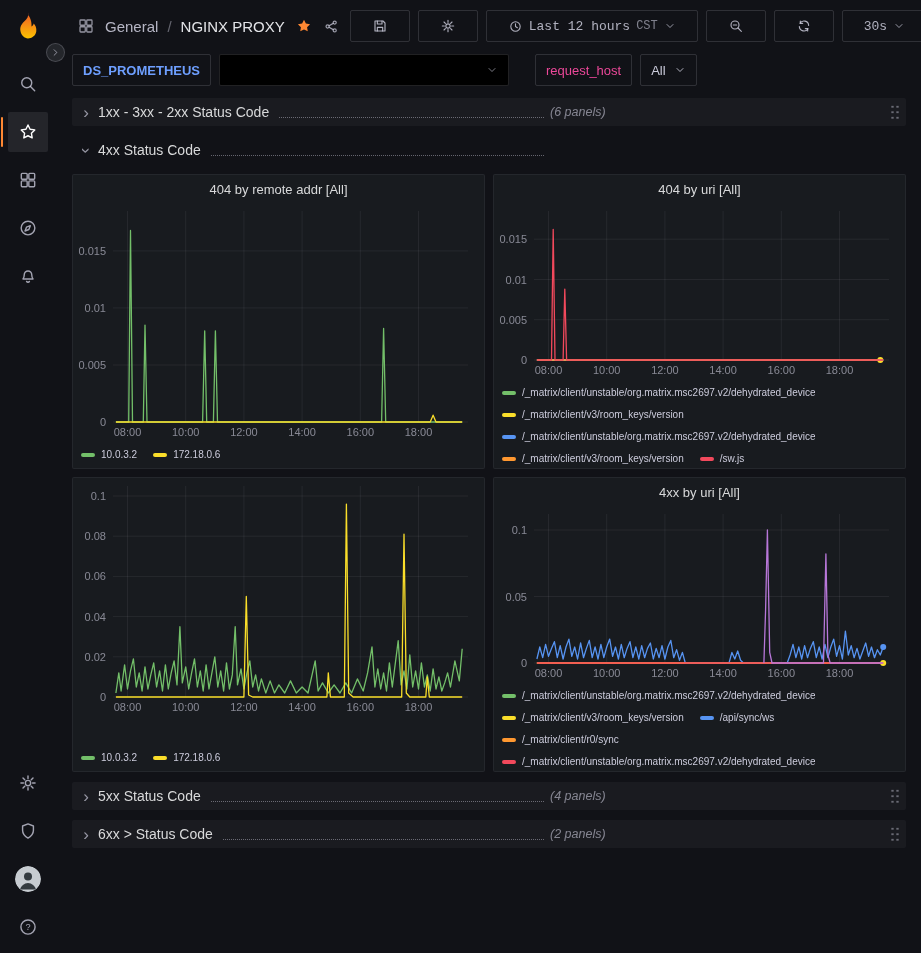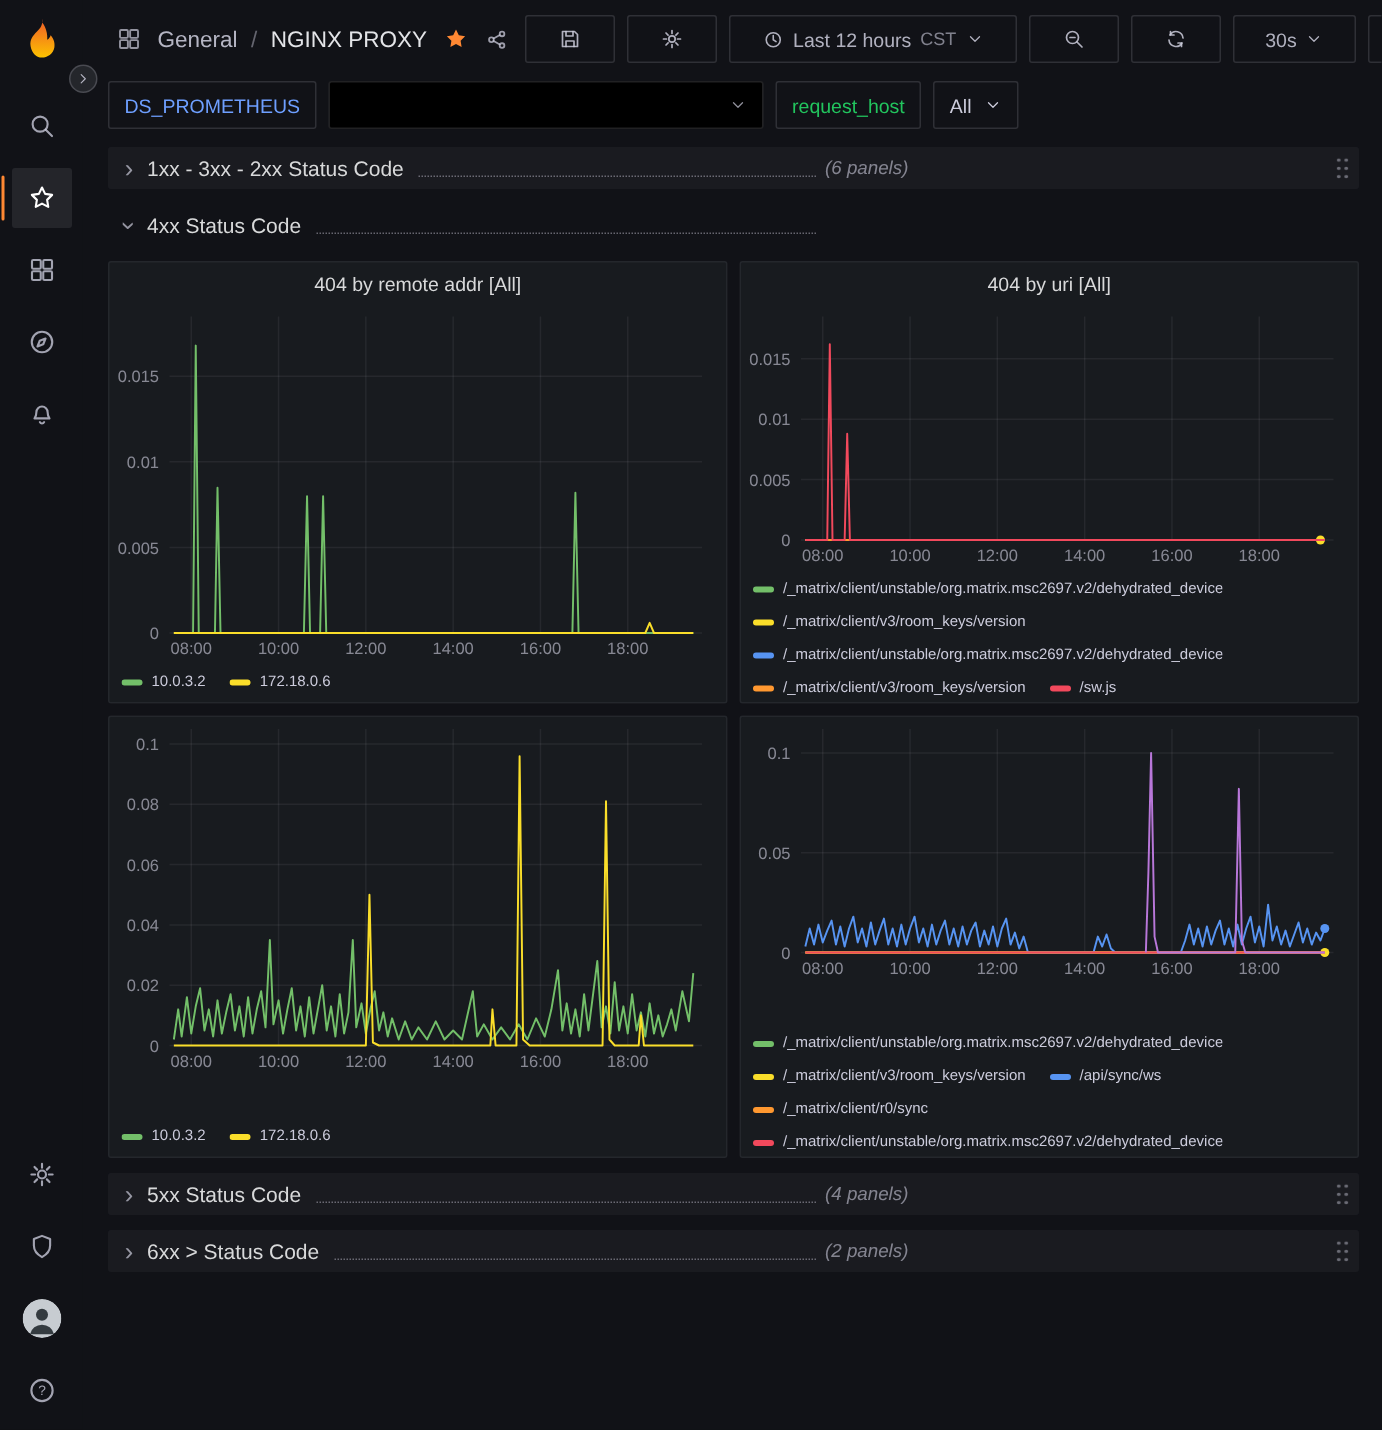--- a/index.html
+++ b/index.html
@@ -18,28 +18,28 @@
   
   .main{margin-left:55px;height:100%;display:flex;flex-direction:column}
   .top-header{height:52px;flex:0 0 52px;display:flex;align-items:center;padding:0 16px 0 22px;gap:10px}
   .crumb-icon{color:rgba(204,204,220,.7);display:flex}
   .crumb{display:flex;align-items:center;gap:9px;font-size:15px;white-space:nowrap}
   .crumb .section{color:rgba(204,204,220,.88);cursor:pointer;text-decoration:none}
   .crumb .sep{color:rgba(204,204,220,.45)}
   .crumb .dtitle{color:#e3e4e8;cursor:pointer;text-decoration:none}
   .star-fav,.share{display:flex;align-items:center;cursor:pointer;color:rgba(204,204,220,.75)}
   .toolbar{margin-left:auto;display:flex;align-items:center;gap:8px}
-  .btn{display:flex;align-items:center;justify-content:center;gap:6px;height:32px;min-width:32px;padding:0 21px;border:1px solid rgba(204,204,220,.16);border-radius:2px;background:transparent;color:rgba(204,204,220,.85);font-size:13px;font-family:Liberation Sans, sans-serif;cursor:pointer;white-space:nowrap}
+  .btn{display:flex;align-items:center;justify-content:center;gap:6px;height:32px;min-width:32px;padding:0 21px;border:1px solid rgba(204,204,220,.16);border-radius:2px;background:transparent;color:rgba(204,204,220,.85);font-size:13px;font-family:Liberation Mono, monospace;cursor:pointer;white-space:nowrap}
   .btn .tz{color:rgba(204,204,220,.6);font-size:12px}
   
   .subheader{display:flex;align-items:center;gap:8px;padding:2px 15px 10px 17px;flex:0 0 auto}
   .chip{height:32px;display:flex;align-items:center;gap:8px;padding:0 10px;border:1px solid rgba(204,204,220,.16);border-radius:2px;font-size:13px;cursor:pointer;background:transparent}
-  .chip.ds{color:#6e9fff;font-weight:400}
+  .chip.ds{color:#6e9fff;font-weight:700}
   .chip.value-black{width:290px;background:#000;justify-content:flex-end;color:rgba(204,204,220,.7)}
-  .chip.vlabel{color:#22c55e;cursor:default}
+  .chip.vlabel{margin-left:18px;color:#ec4899;cursor:default}
   
   .scroll{flex:1;padding:2px 15px 0 17px;overflow:hidden}
   .row-bar{height:28px;display:flex;align-items:center;padding:0 6px;margin-bottom:10px;border-radius:2px;cursor:pointer}
   .row-bar.collapsed{background:rgba(204,204,220,.05)}
   .row-left{display:flex;align-items:center;flex:0 0 472px;min-width:0}
   .chev{font-size:17px;color:rgba(204,204,220,.7);width:16px;text-align:center;line-height:1;display:inline-block}
   .chev.down{transform:rotate(90deg)}
   .row-title{font-size:14px;font-weight:400;color:#d8d9da;margin:0 4px;white-space:nowrap}
   .dots{flex:1;border-bottom:1px dotted rgba(204,204,220,.45);margin:0 6px;height:11px}
   .count{font-size:12.5px;font-style:italic;color:rgba(204,204,220,.6)}
@@ -440,20 +440,23 @@
                 <span class="swatch" style="background: rgb(115, 191, 105);"></span>
                 <span>10.0.3.2</span>
               </div>
               <div class="legend-item">
                 <span class="swatch" style="background: rgb(250, 222, 42);"></span>
                 <span>172.18.0.6</span>
               </div>
             </div>
         </section>
         <section class="panel">
+          <header class="panel-header">
+              <span>4xx by uri [All]</span>
+            </header>
           <div class="chart"><svg width="411" height="177">
                 <line class="gridline" x1="54.5" x2="54.5" y1="8" y2="157"></line>
                 <text x="54.5" y="171" text-anchor="middle">08:00</text>
                 <line class="gridline" x1="112.7" x2="112.7" y1="8" y2="157"></line>
                 <text x="112.7" y="171" text-anchor="middle">10:00</text>
                 <line class="gridline" x1="170.9" x2="170.9" y1="8" y2="157"></line>
                 <text x="170.9" y="171" text-anchor="middle">12:00</text>
                 <line class="gridline" x1="229.1" x2="229.1" y1="8" y2="157"></line>
                 <text x="229.1" y="171" text-anchor="middle">14:00</text>
                 <line class="gridline" x1="287.3" x2="287.3" y1="8" y2="157"></line>

